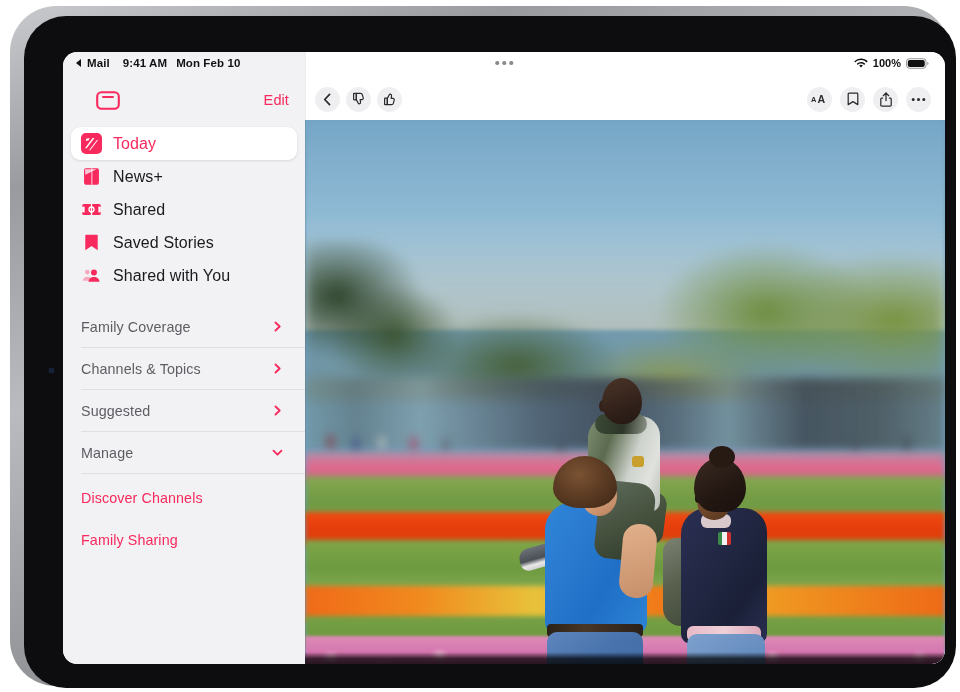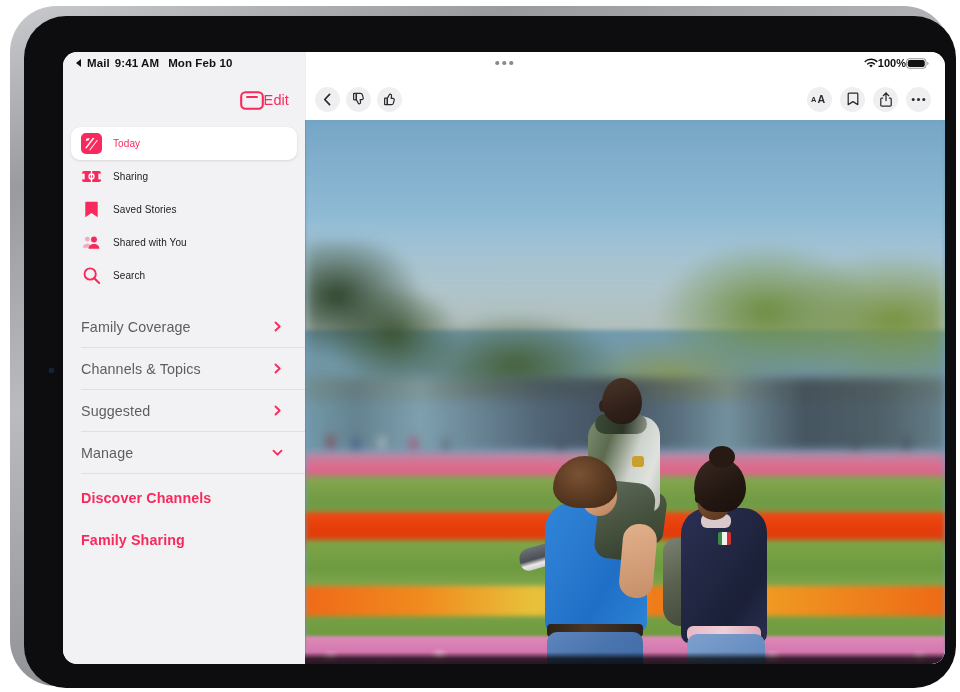--- a/index.html
+++ b/index.html
@@ -58,26 +58,26 @@
     font-size: 11.5px; font-weight: 700; color: #121212;
     letter-spacing: .1px;
   }
   #status-left .back-tri {
     width: 0; height: 0;
     border-top: 4px solid transparent;
     border-bottom: 4px solid transparent;
     border-right: 5px solid #121212;
     margin-right: 1px;
   }
-  #status-left .st-time { margin-left: 0; }
+  #status-left .st-time { margin-left: 8px; }
   #status-left .st-date { margin-left: 4px; }
 
   #status-right {
     position: absolute; right: 16px; top: 5px;
-    display: flex; align-items: center; 
+    display: flex; align-items: center; gap: 5px;
     font-size: 11px; font-weight: 700; color: #121212;
   }
   .wifi-icon { width: 14px; height: 11px; display:block; }
   .battery-icon { width: 23px; height: 11px; display: block; }
 
   #multitask-handle {
     position: absolute;
     left: 50%; top: 9px;
     transform: translateX(-50%);
     display: flex; gap: 3.5px;
@@ -98,21 +98,21 @@
     position: relative;
     z-index: 20;
     border-radius: 14px 0 0 14px;
     box-shadow: 1px 0 0 rgba(0,0,0,.07);
     padding-top: 26px;
     overflow: hidden;
   }
 
   #sidebar-topbar {
     height: 44px;
-    display: flex; align-items: center; justify-content: flex-end;
+    display: flex; align-items: center; justify-content: space-between;
     padding: 0 16px 0 33px;
   }
   #sidebar-toggle-icon { width: 24px; height: 19px; display:block; }
   #edit-button {
     font-size: 14.5px; color: #f8295c; letter-spacing: .1px;
     background: none; border: none; cursor: pointer;
     font-family: inherit;
   }
 
   #nav-list { padding: 5px 8px 0 8px; }
@@ -124,21 +124,21 @@
     margin-bottom: 0px;
     cursor: pointer;
     gap: 11px;
   }
   .nav-row.selected {
     background: #ffffff;
     box-shadow: 0 1px 2.5px rgba(0,0,0,.10), 0 0 0 .5px rgba(0,0,0,.02);
   }
   .nav-icon { width: 21px; height: 21px; flex: 0 0 21px; display:block; }
   .nav-label {
-    font-size: 10px; color: #1b1b1e; letter-spacing: .1px;
+    font-size: 16px; color: #1b1b1e; letter-spacing: .1px;
   }
   .nav-row.selected .nav-label { color: #f8295c; }
 
   
   #group-list { margin-top: 14px; padding: 0 0 0 0; }
   .group-row {
     display: flex; align-items: center; justify-content: space-between;
     height: 42px;
     margin: 0 0 0 18px;
     padding-right: 22px;
@@ -150,21 +150,20 @@
   .chev { width: 11px; height: 11px; display:block; }
 
   #manage-list { padding-left: 18px; padding-top: 2px; }
   .manage-link {
     display: block;
     font-size: 14.3px;
     color: #f8295c;
     padding: 14px 0 12px 0;
     letter-spacing: .1px;
     cursor: pointer;
-    font-weight: bold;
   }
 
   
   #content {
     flex: 1 1 auto; height: 100%;
     background: #ffffff;
     position: relative;
     border-radius: 0 14px 14px 0;
     overflow: hidden;
   }
@@ -535,30 +534,38 @@
             <div class="nav-row selected">
               <svg class="nav-icon" viewBox="0 0 22 22">
                 <rect x="0" y="0" width="22" height="22" rx="5.2" fill="#f8295c"></rect>
                 <path d="M5.1 14.6 12.2 5.3h1.9l-1.1 1.5-7.1 9.3H4z" fill="#fff"></path>
                 <path d="M9.6 16.6 16.7 7.3h1.1l-1.1 1.5-7.1 9.3H8.5z" fill="#fff"></path>
                 <path d="M5.4 6.1 9 5.3l-.9 2.4-3 .7z" fill="#fff"></path>
               </svg>
               <span class="nav-label">Today</span>
             </div>
 
+            <div class="nav-row">
+              <svg class="nav-icon" viewBox="0 0 22 22">
+                <path d="M3.2 4.4a2 2 0 0 1 2-2h11.6a2 2 0 0 1 2 2v13.2a2 2 0 0 1-2 2H5.2a2 2 0 0 1-2-2z" fill="#f8295c"></path>
+                <path d="M4.2 3.4h12.2L4.6 9.2z" fill="#fff" opacity=".75"></path>
+                <rect x="10.6" y="2.3" width="1.5" height="17.3" fill="#fff" opacity=".55"></rect>
+              </svg>
+              <span class="nav-label">News+</span>
+            </div>
 
             <div class="nav-row">
               <svg class="nav-icon" viewBox="0 0 22 22">
                 <rect x="1.2" y="5.2" width="19.6" height="11.6" rx="2" fill="#f8295c"></rect>
                 <rect x="10.3" y="5.2" width="1.4" height="11.6" fill="#fff"></rect>
                 <circle cx="11" cy="11" r="2.6" fill="none" stroke="#fff" stroke-width="1.4"></circle>
                 <rect x="1.2" y="8" width="2.6" height="6" fill="#fff"></rect>
                 <rect x="18.2" y="8" width="2.6" height="6" fill="#fff"></rect>
               </svg>
-              <span class="nav-label">Sharing</span>
+              <span class="nav-label">Shared</span>
             </div>
 
 
             <div class="nav-row">
               <svg class="nav-icon" viewBox="0 0 22 22">
                 <path d="M5.4 2.8h11.2a.9.9 0 0 1 .9.9v15.4l-6.5-4.4-6.5 4.4V3.7a.9.9 0 0 1 .9-.9z" fill="#f8295c"></path>
               </svg>
               <span class="nav-label">Saved Stories</span>
             </div>
 
@@ -566,27 +573,20 @@
               <svg class="nav-icon" viewBox="0 0 22 22">
                 <circle cx="6.6" cy="7.4" r="2.5" fill="#f8a8be"></circle>
                 <path d="M2 16.4c0-2.4 2.1-4 4.6-4s4.6 1.6 4.6 4z" fill="#f8a8be"></path>
                 <circle cx="13.6" cy="7.8" r="3.1" fill="#f8295c"></circle>
                 <path d="M7.9 17.6c0-3 2.6-5 5.7-5s5.7 2 5.7 5z" fill="#f8295c"></path>
               </svg>
               <span class="nav-label">Shared with You</span>
             </div>
 
 
-            <div class="nav-row">
-              <svg class="nav-icon" viewBox="0 0 22 22">
-                <circle cx="9.6" cy="9.4" r="5.9" fill="none" stroke="#f8295c" stroke-width="2"></circle>
-                <path d="M13.9 13.8 19 18.8" stroke="#f8295c" stroke-width="2.2" stroke-linecap="round"></path>
-              </svg>
-              <span class="nav-label">Search</span>
-            </div>
 
           </nav>
 
           <div id="group-list">
 
             <div class="group-row">
               <span class="group-label">Family Coverage</span>
               <svg class="chev" viewBox="0 0 12 12">
                 <path d="M3.8 1.6 8.4 6l-4.6 4.4" fill="none" stroke="#f8295c" stroke-width="2" stroke-linecap="round" stroke-linejoin="round"></path>
               </svg>

